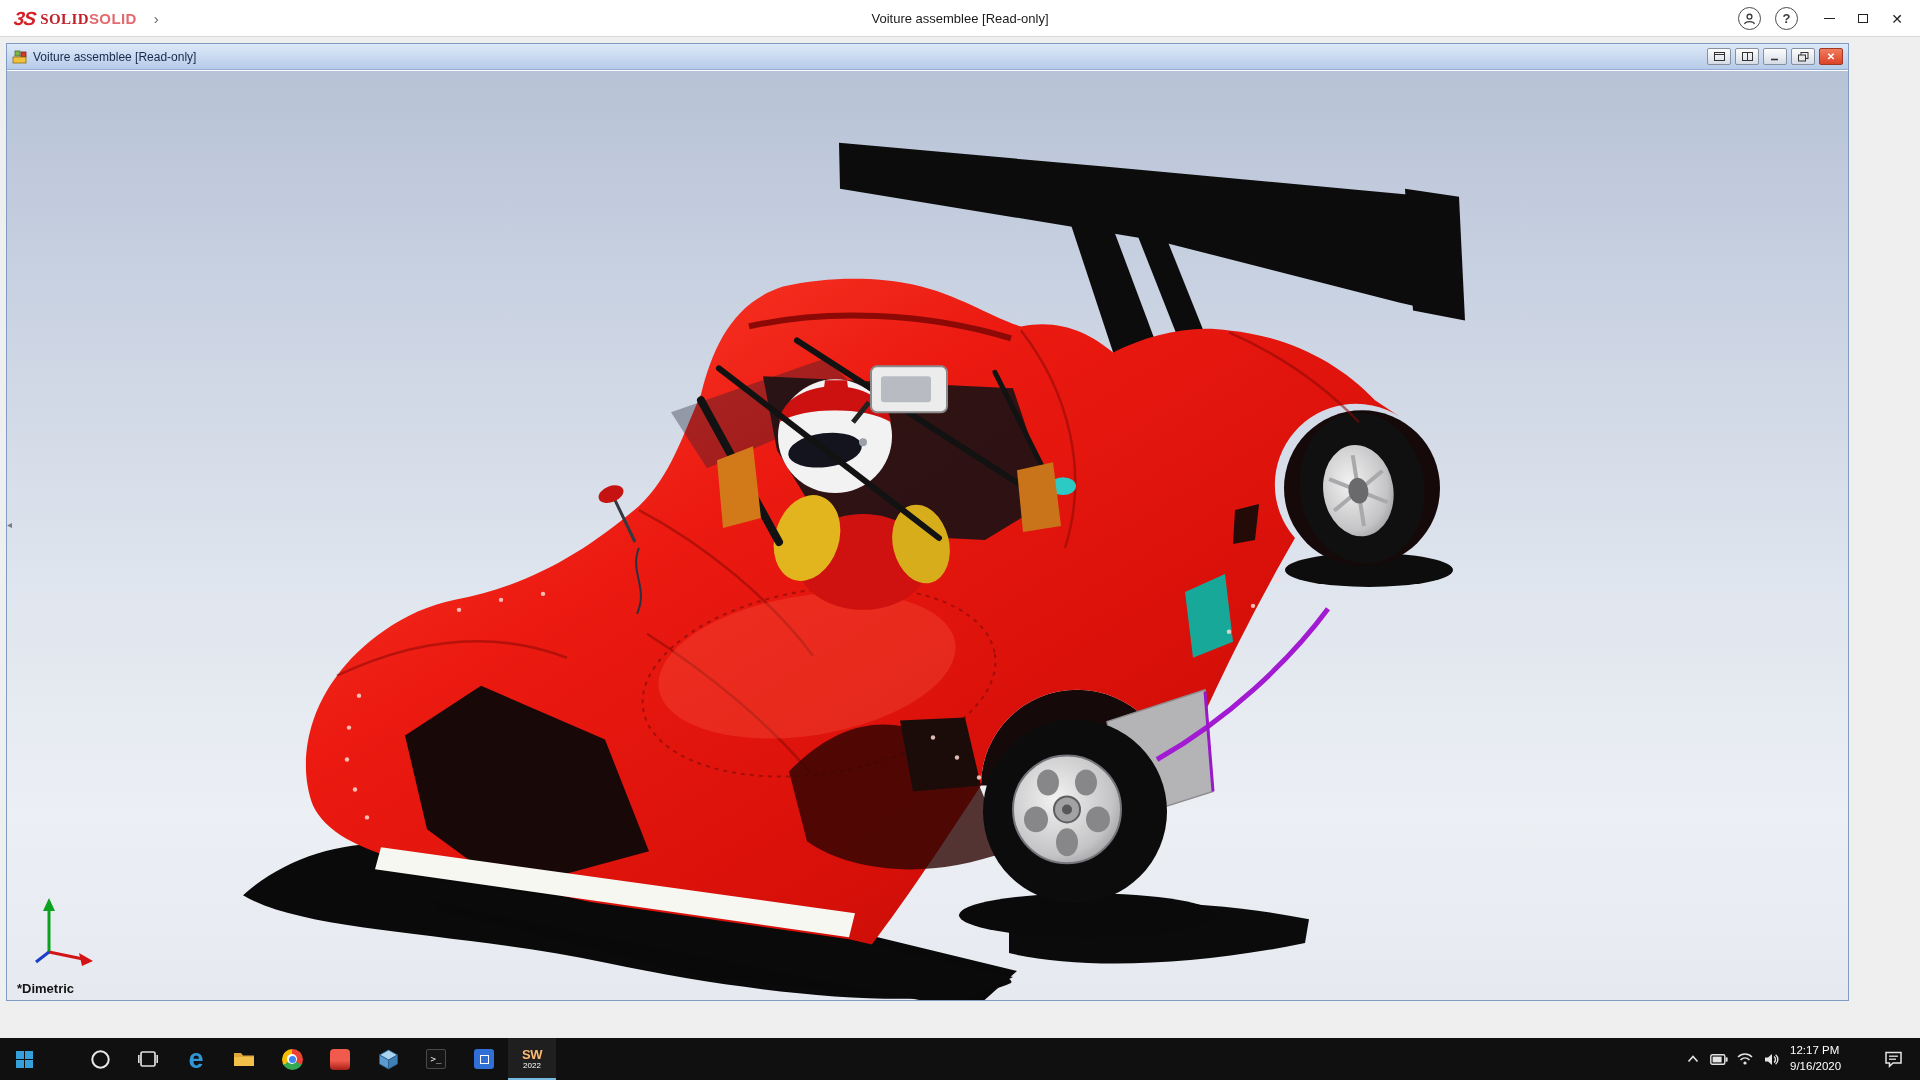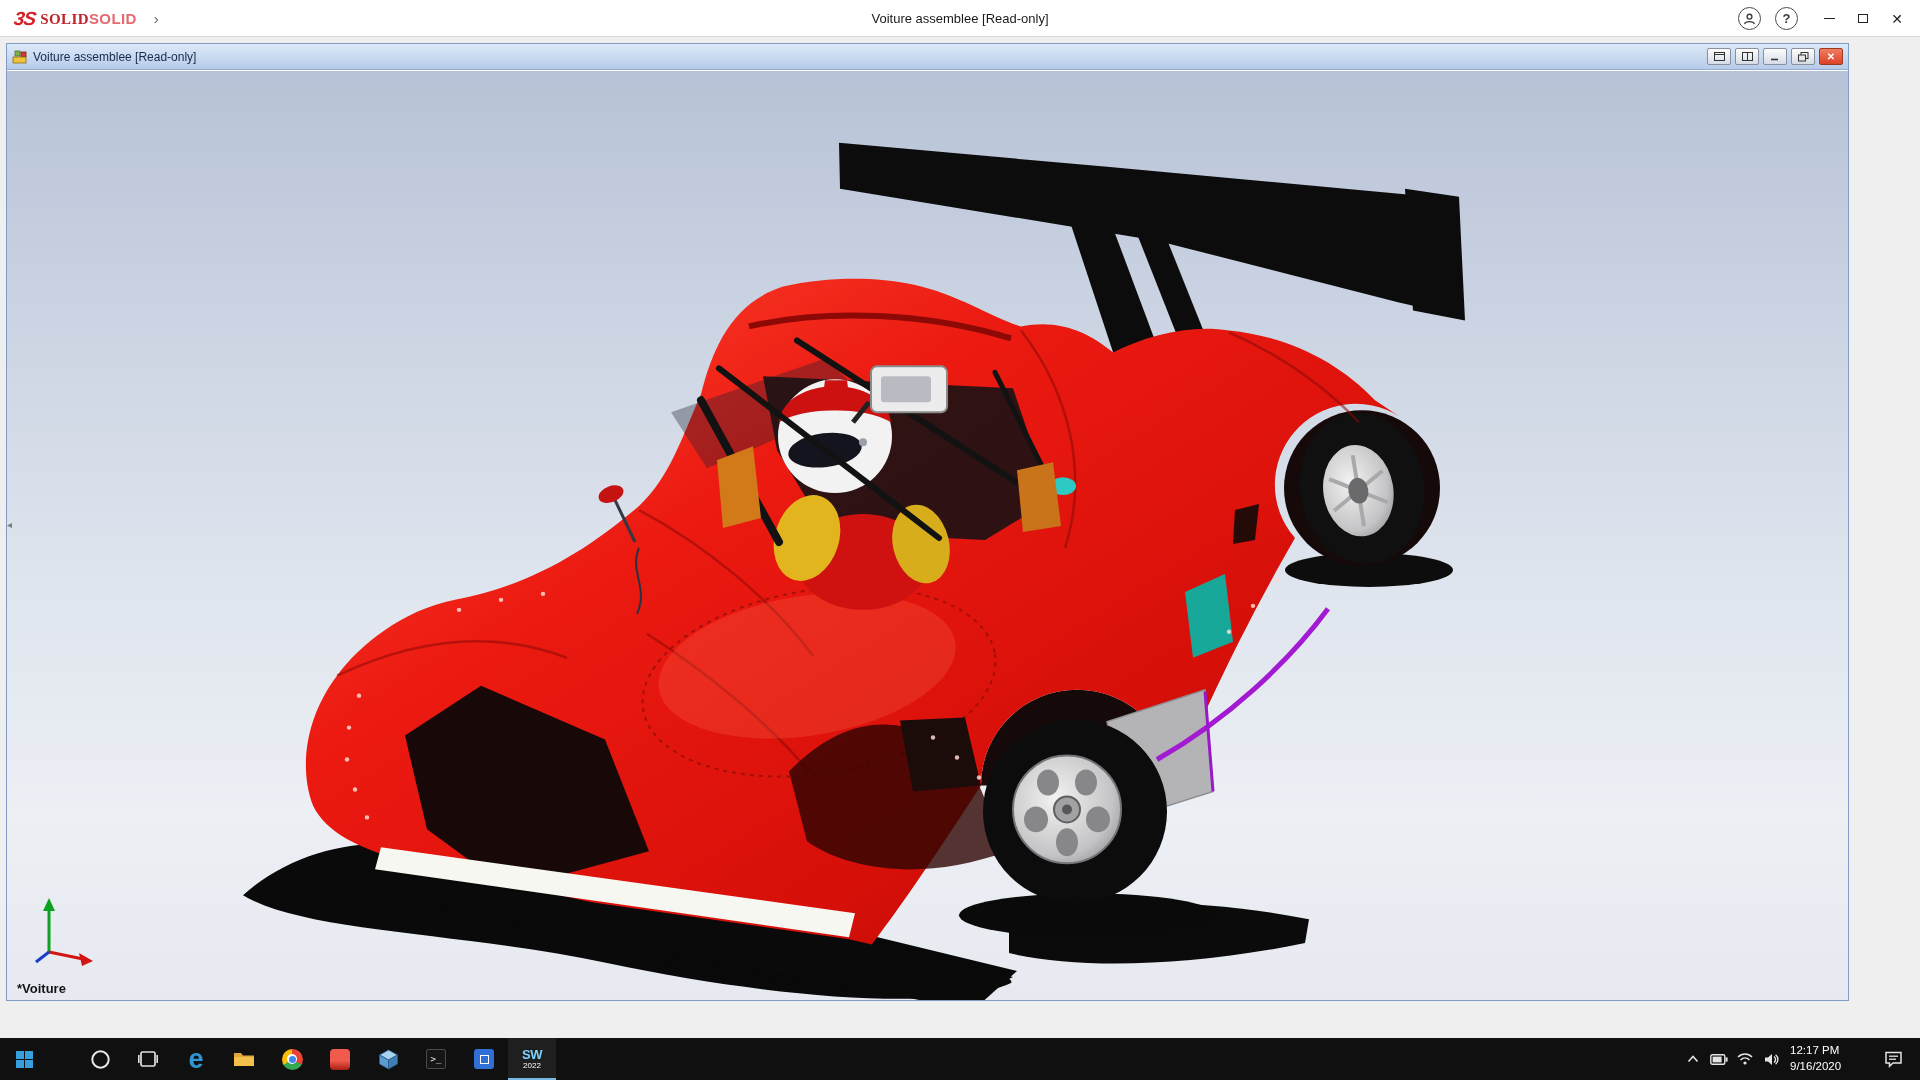--- a/index.html
+++ b/index.html
@@ -74,21 +74,21 @@
   .chrome-c { width:7px; height:7px; border-radius:50%; background:#4285f4; }
   .red-tile { width:20px; height:21px; border-radius:4px;
     background:linear-gradient(#f15b4d 55%, #a81f15); }
   .cmd-tile { width:20px; height:20px; background:#161616; border:1px solid #4a4a4a;
     border-radius:2px; color:#eee; font-family:"DejaVu Sans Mono", monospace;
     font-size:9px; display:flex; align-items:center; justify-content:center; }
   .blue-tile { width:20px; height:20px; background:#2f6fd6; border-radius:3px;
     display:flex; align-items:center; justify-content:center; }
   .blue-tile span { width:9px; height:9px; border:1.5px solid #fff; display:block; }
   .sw-tile { display:flex; flex-direction:column; align-items:center; line-height:1; }
-  .sw-tile .sw { color:#7dd3fc; font-weight:bold; font-size:13px; letter-spacing:-.5px; }
+  .sw-tile .sw { color:#fdba74; font-weight:bold; font-size:13px; letter-spacing:-.5px; }
   .sw-tile .yr { color:#ffffff; font-size:8px; margin-top:1px; }
   .tray { margin-left:auto; display:flex; align-items:center; padding-right:8px; }
   .tray-ic { width:26px; height:42px; display:flex; align-items:center;
     justify-content:center; }
   .clock { width:74px; text-align:left; color:#fff; font-size:11.5px; line-height:1.35;
     margin:0 10px 0 6px; }
   .notif { width:38px; height:42px; display:flex; align-items:center; justify-content:center; }
 </style>
 </head>
 <body>
@@ -300,21 +300,21 @@
       </svg>
 
       <svg class="triad" width="84" height="84" viewBox="0 0 84 84">
         <line x1="26" y1="62" x2="26" y2="18" stroke="#0ca11e" stroke-width="3"></line>
         <path d="M 26 8 L 20 21 L 32 21 Z" fill="#0ca11e"></path>
         <line x1="26" y1="62" x2="60" y2="69" stroke="#d21414" stroke-width="3"></line>
         <path d="M 70 71 L 56 63 L 59 76 Z" fill="#d21414"></path>
         <line x1="26" y1="62" x2="13" y2="72" stroke="#1a3cc8" stroke-width="3"></line>
       </svg>
 
-      <div class="view-label">*Voiture</div>
+      <div class="view-label">*Dimetric</div>
       <div class="collapse">◂</div>
     </div>
   </div>
 </div>
 
 <div class="taskbar">
 
   <div class="tb-btn">
     <svg width="17" height="17" viewBox="0 0 17 17">
       <rect x="0" y="0" width="8" height="8" fill="#36a0dc"></rect>

